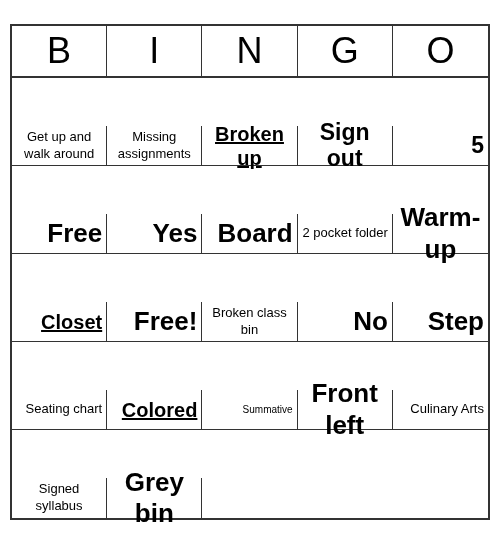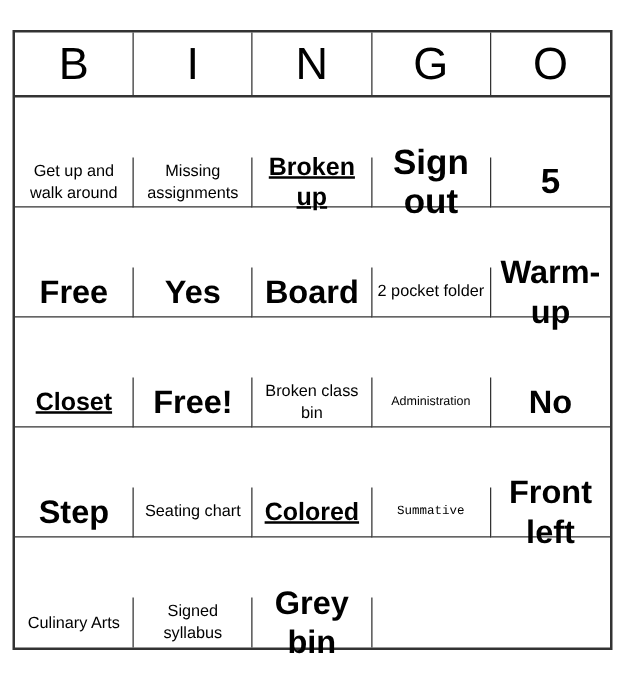--- a/index.html
+++ b/index.html
@@ -44,21 +44,21 @@
     .bingo-grid {
       display: grid;
       grid-template-columns: repeat(5, 1fr);
       grid-template-rows: repeat(5, 88px);
     }
 
     .bingo-cell {
       border-right: 1px solid #333;
       border-bottom: 1px solid #333;
       display: flex;
-      justify-content: center;
+      justify-content: flex-end;
       align-items: center;
       text-align: center;
       padding: 4px;
       margin-top: 48px;
     }
 
     .bingo-cell:nth-child(5n) {
       border-right: none;
     }
 
@@ -71,21 +71,21 @@
       line-height: 1.3;
     }
 
     .cell-text-large {
       font-size: 26px;
       font-weight: bold;
       line-height: 1.2;
     }
 
     .cell-text-xl {
-      font-size: 28px;
+      font-size: 23px;
       font-weight: bold;
       line-height: 1.1;
     }
 
     .cell-text-medium {
       font-size: 20px;
       font-weight: bold;
       line-height: 1.2;
       text-decoration: underline;
     }
@@ -135,36 +135,33 @@
       <div class="bingo-cell">
         <span class="cell-text-medium">Closet</span>
       </div>
       <div class="bingo-cell">
         <span class="cell-text-large">Free!</span>
       </div>
       <div class="bingo-cell">
         <span class="cell-text">Broken class bin</span>
       </div>
       <div class="bingo-cell">
-        <span style="font-size: 10px; line-height: 1.3;">Administration</span>
-      </div>
-      <div class="bingo-cell">
         <span class="cell-text-large">No</span>
       </div>
       <div class="bingo-cell">
         <span class="cell-text-large">Step</span>
       </div>
       <div class="bingo-cell">
         <span class="cell-text">Seating chart</span>
       </div>
       <div class="bingo-cell">
         <span class="cell-text-medium">Colored</span>
       </div>
       <div class="bingo-cell">
-        <span style="font-size: 10px; line-height: 1.3; font-family: Liberation Mono, monospace;">Summative</span>
+        <span style="font-size: 10px; line-height: 1.3;">Summative</span>
       </div>
       <div class="bingo-cell">
         <span class="cell-text-large">Front left</span>
       </div>
       <div class="bingo-cell">
         <span class="cell-text">Culinary Arts</span>
       </div>
       <div class="bingo-cell">
         <span class="cell-text">Signed syllabus</span>
       </div>

